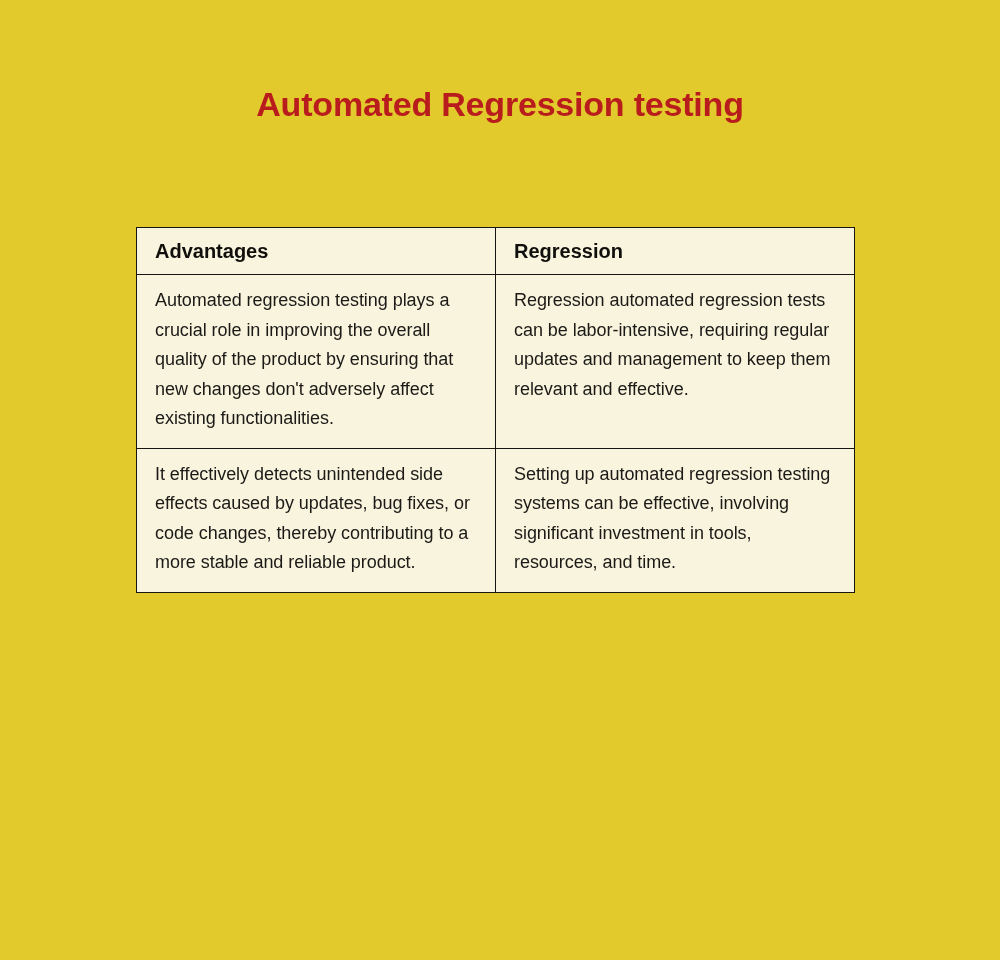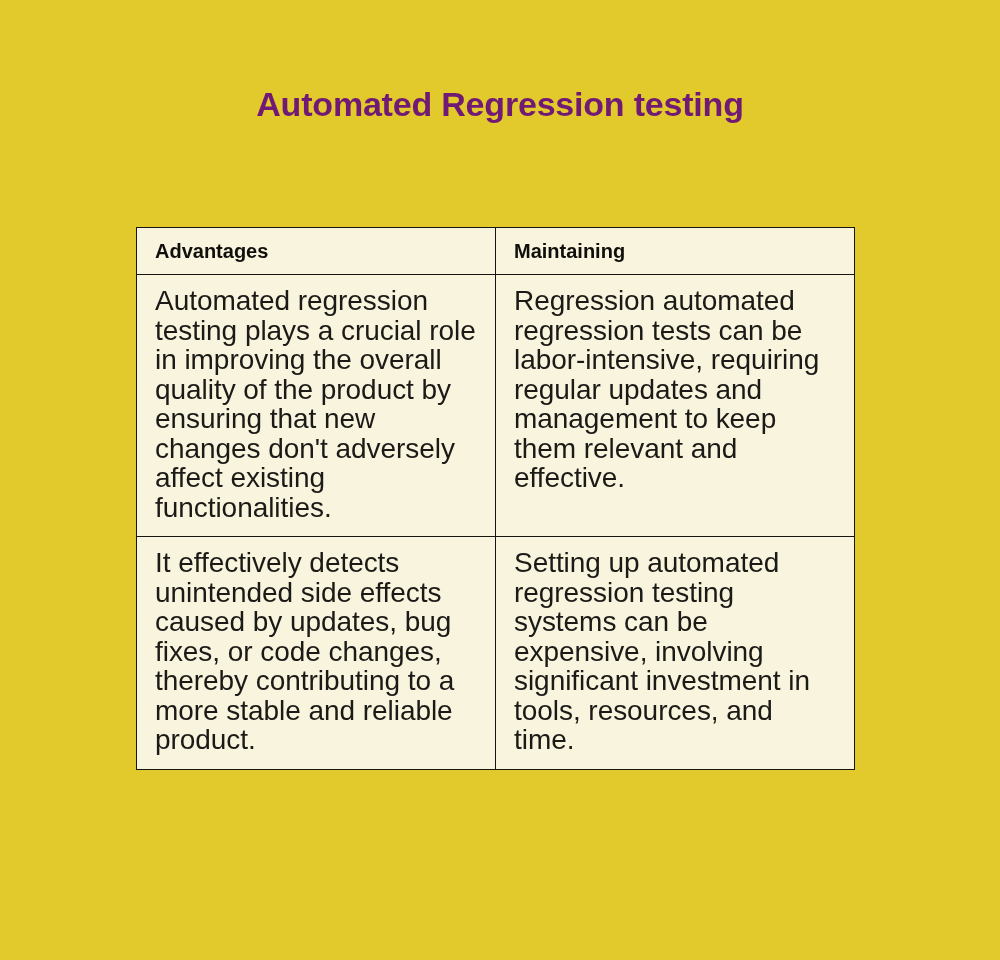--- a/index.html
+++ b/index.html
@@ -21,21 +21,21 @@
     box-sizing: border-box;
   }
   .page-title {
     position: absolute;
     top: 83px;
     left: 0;
     width: 1000px;
     text-align: center;
     font-size: 34px;
     font-weight: bold;
-    color: #701a75;
+    color: #b91c1c;
     letter-spacing: -0.2px;
     line-height: 42px;
   }
   .comparison-table-wrap {
     position: absolute;
     left: 136px;
     top: 227px;
     width: 716px;
     border-radius: 8px;
   }
@@ -61,21 +61,21 @@
   .th-label {
     font-size: 20px;
     font-weight: bold;
     color: #100f0c;
     line-height: 24px;
   }
   table.comparison-table td {
     padding: 11px 16px 14px 18px;
   }
   .cell-text {
-    font-size: 28px;
+    font-size: 18px;
     line-height: 29.5px;
     color: #1b1a16;
     letter-spacing: -0.05px;
     white-space: pre-line;
     display: block;
   }
   .cell-empty {
     display: block;
     min-height: 180px;
   }
@@ -94,38 +94,38 @@
       <colgroup>
         <col class="col-adv">
         <col class="col-lim">
       </colgroup>
       <thead>
         <tr>
           <th>
             <span class="th-label">Advantages</span>
           </th>
           <th>
-            <span class="th-label">Maintaining</span>
+            <span class="th-label">Regression</span>
           </th>
         </tr>
       </thead>
       <tbody>
         <tr>
           <td>
             <span class="cell-text">Automated regression testing plays a crucial role in improving the overall quality of the product by ensuring that new changes don't adversely affect existing functionalities.</span>
           </td>
           <td>
             <span class="cell-text">Regression automated regression tests can be labor-intensive, requiring regular updates and management to keep them relevant and effective.</span>
           </td>
         </tr>
         <tr>
           <td>
             <span class="cell-text">It effectively detects unintended side effects caused by updates, bug fixes, or code changes, thereby contributing to a more stable and reliable product.</span>
           </td>
           <td>
-            <span class="cell-text">Setting up automated regression testing systems can be expensive, involving significant investment in tools, resources, and time.</span>
+            <span class="cell-text">Setting up automated regression testing systems can be effective, involving significant investment in tools, resources, and time.</span>
           </td>
         </tr>
       </tbody>
     </table>
   </div>
 
 </div>
 
 </body></html>

